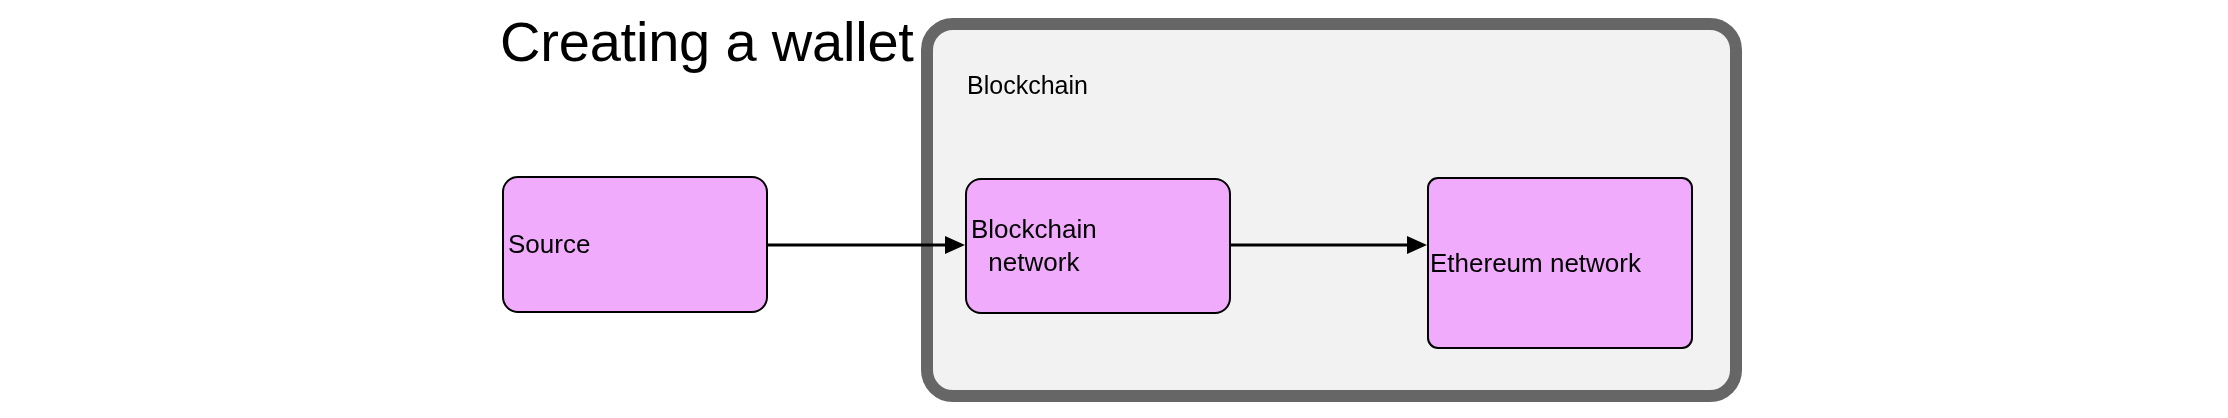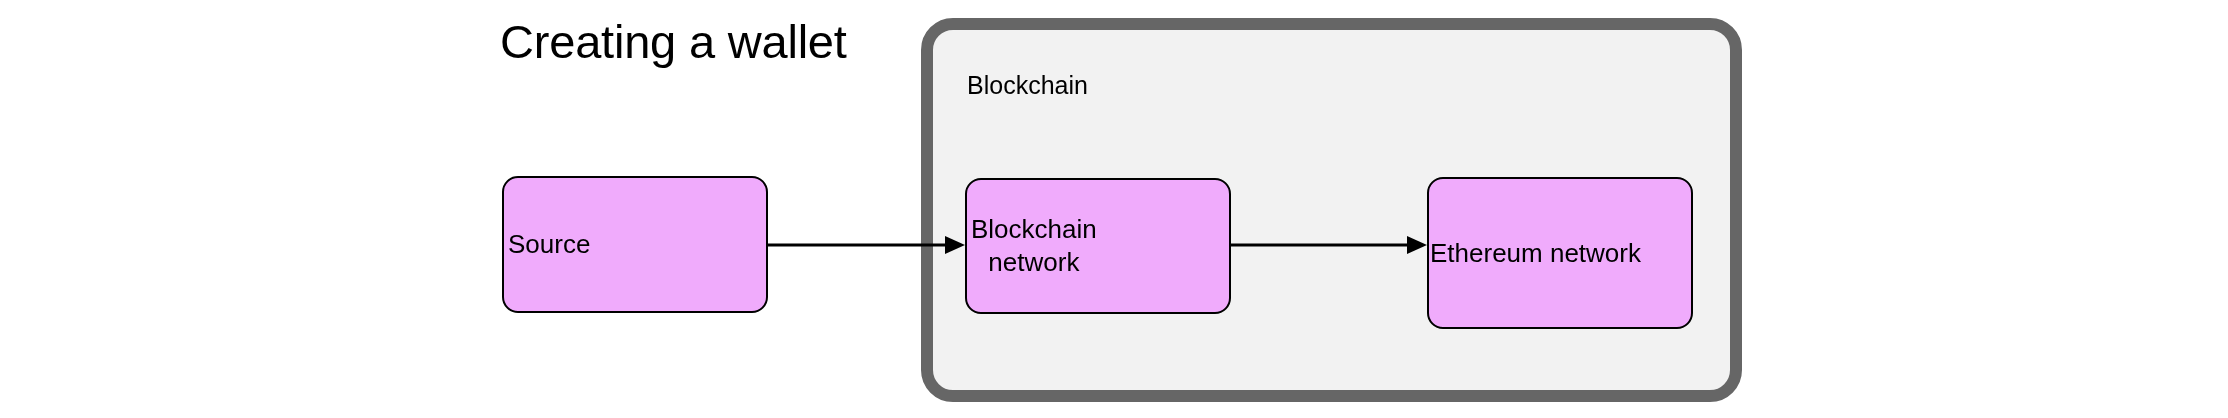--- a/index.html
+++ b/index.html
@@ -23,21 +23,21 @@
     top: 0;
     width: 2228px;
     height: 418px;
   }
 
   
   .diagram-title {
     position: absolute;
     left: 500px;
     top: 16px;
-    font-size: 47px;
+    font-size: 56px;
     line-height: 52px;
     letter-spacing: -0.2px;
     color: #000000;
     white-space: nowrap;
   }
 
   
   .group-container {
     position: absolute;
     left: 921px;
@@ -87,21 +87,22 @@
   #node-blockchain-provider {
     left: 965px;
     top: 178px;
     width: 266px;
     height: 136px;
   }
   #node-ethereum-network {
     left: 1427px;
     top: 177px;
     width: 266px;
-    height: 152px;
+    height: 172px;
+    border-radius: 11px;
   }
   #node-ethereum-network .node-label {
     white-space: nowrap;
     padding: 0 1px;
   }
 
   
   #connectors {
     position: absolute;
     left: 0;

